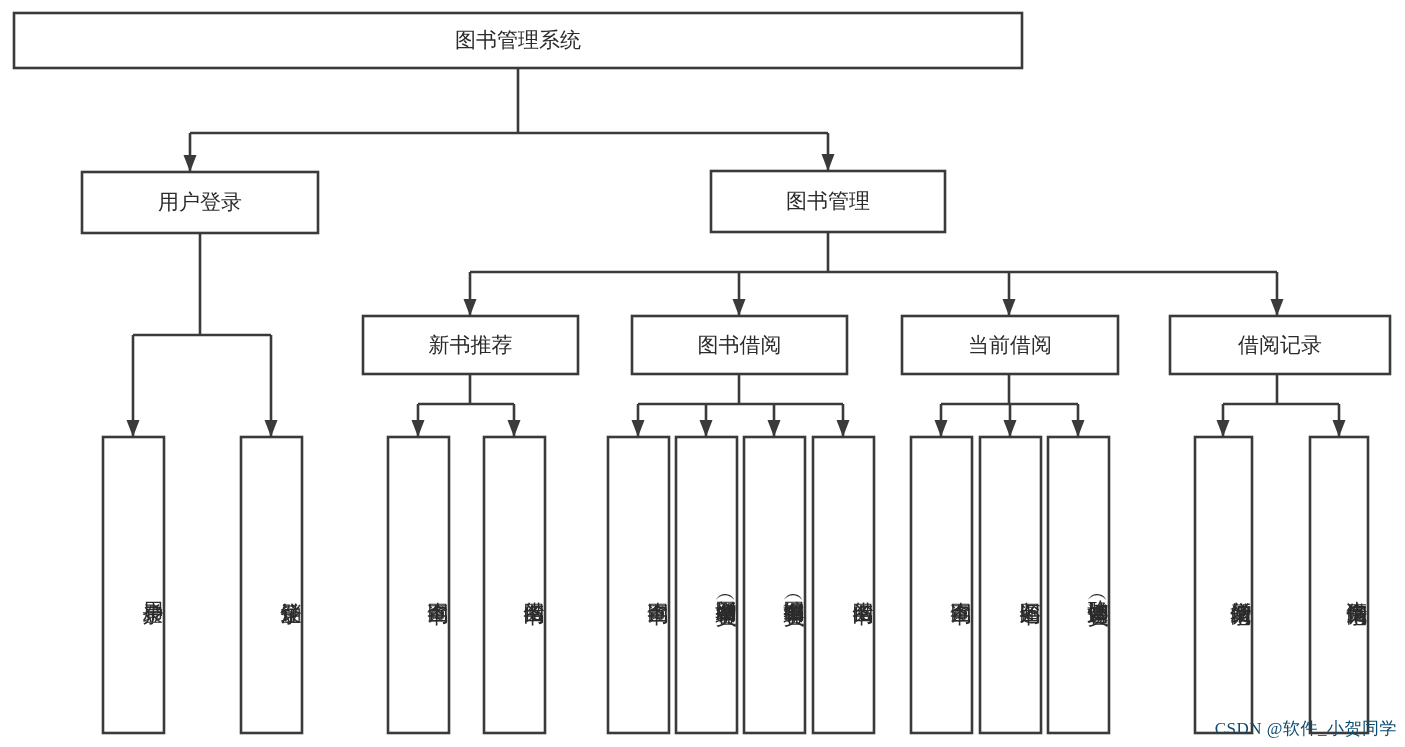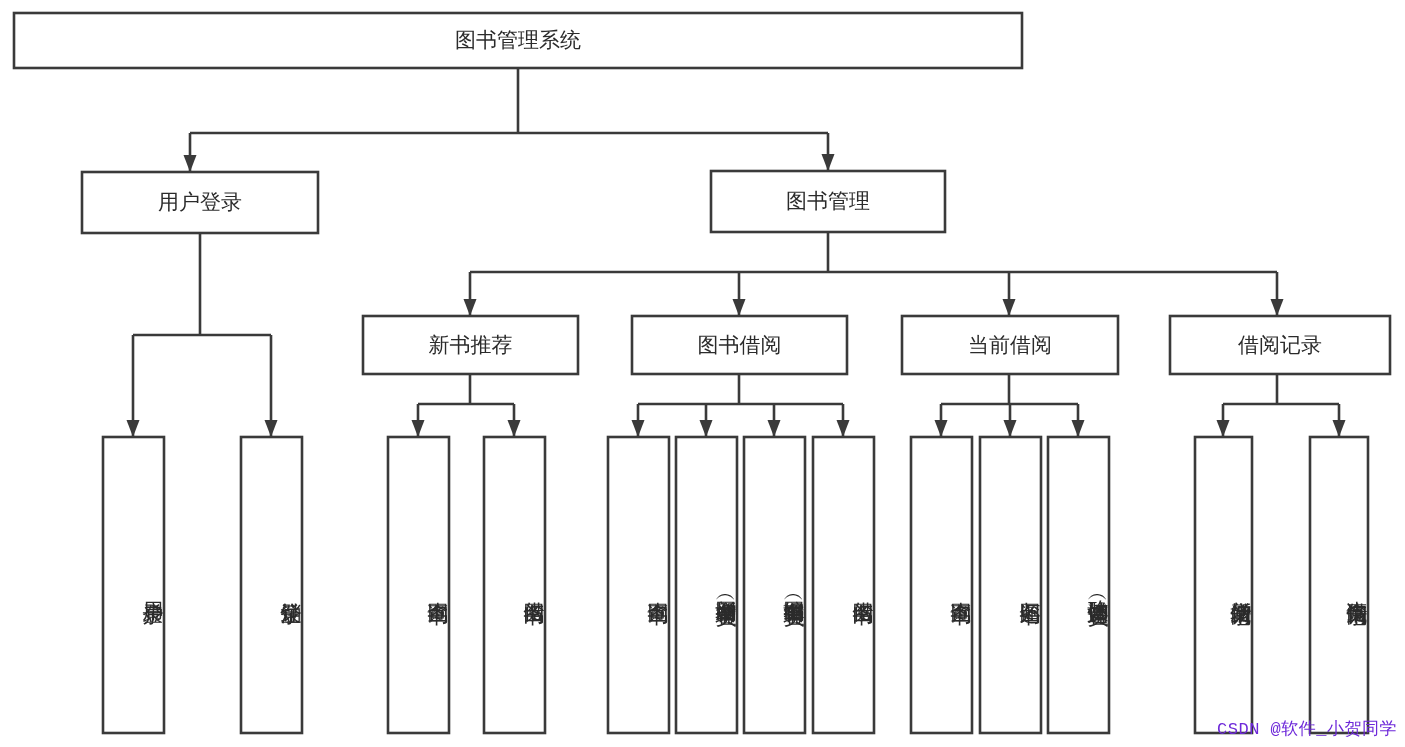--- a/index.html
+++ b/index.html
@@ -60,23 +60,23 @@
     white-space: nowrap;
     display: flex;
     align-items: flex-start;
     justify-content: center;
     pointer-events: none;
   }
   .watermark {
     position: absolute;
     right: 8px;
     bottom: 7px;
-    font-family: Liberation Mono, monospace;
+    font-family: Liberation Serif, serif;
     font-size: 17px;
-    color: #6d28d9;
+    color: #0c4a6e;
     white-space: nowrap;
     letter-spacing: 0.5px;
   }
 </style>
 </head>
 <body>
 
 <div id="diagram-root">
 
   <svg class="diagram-canvas" viewBox="0 0 1405 747">

